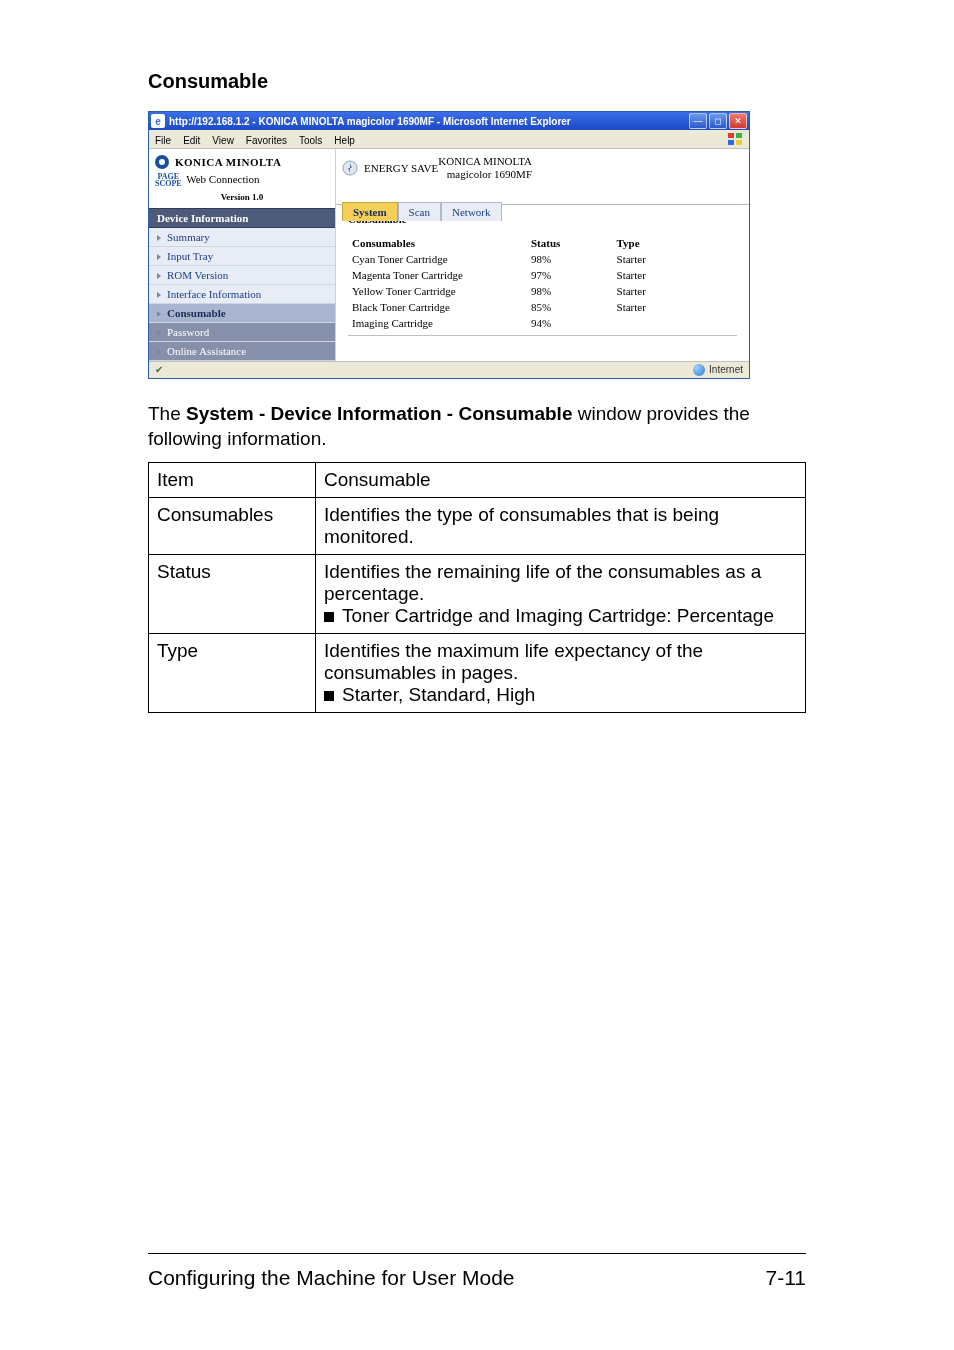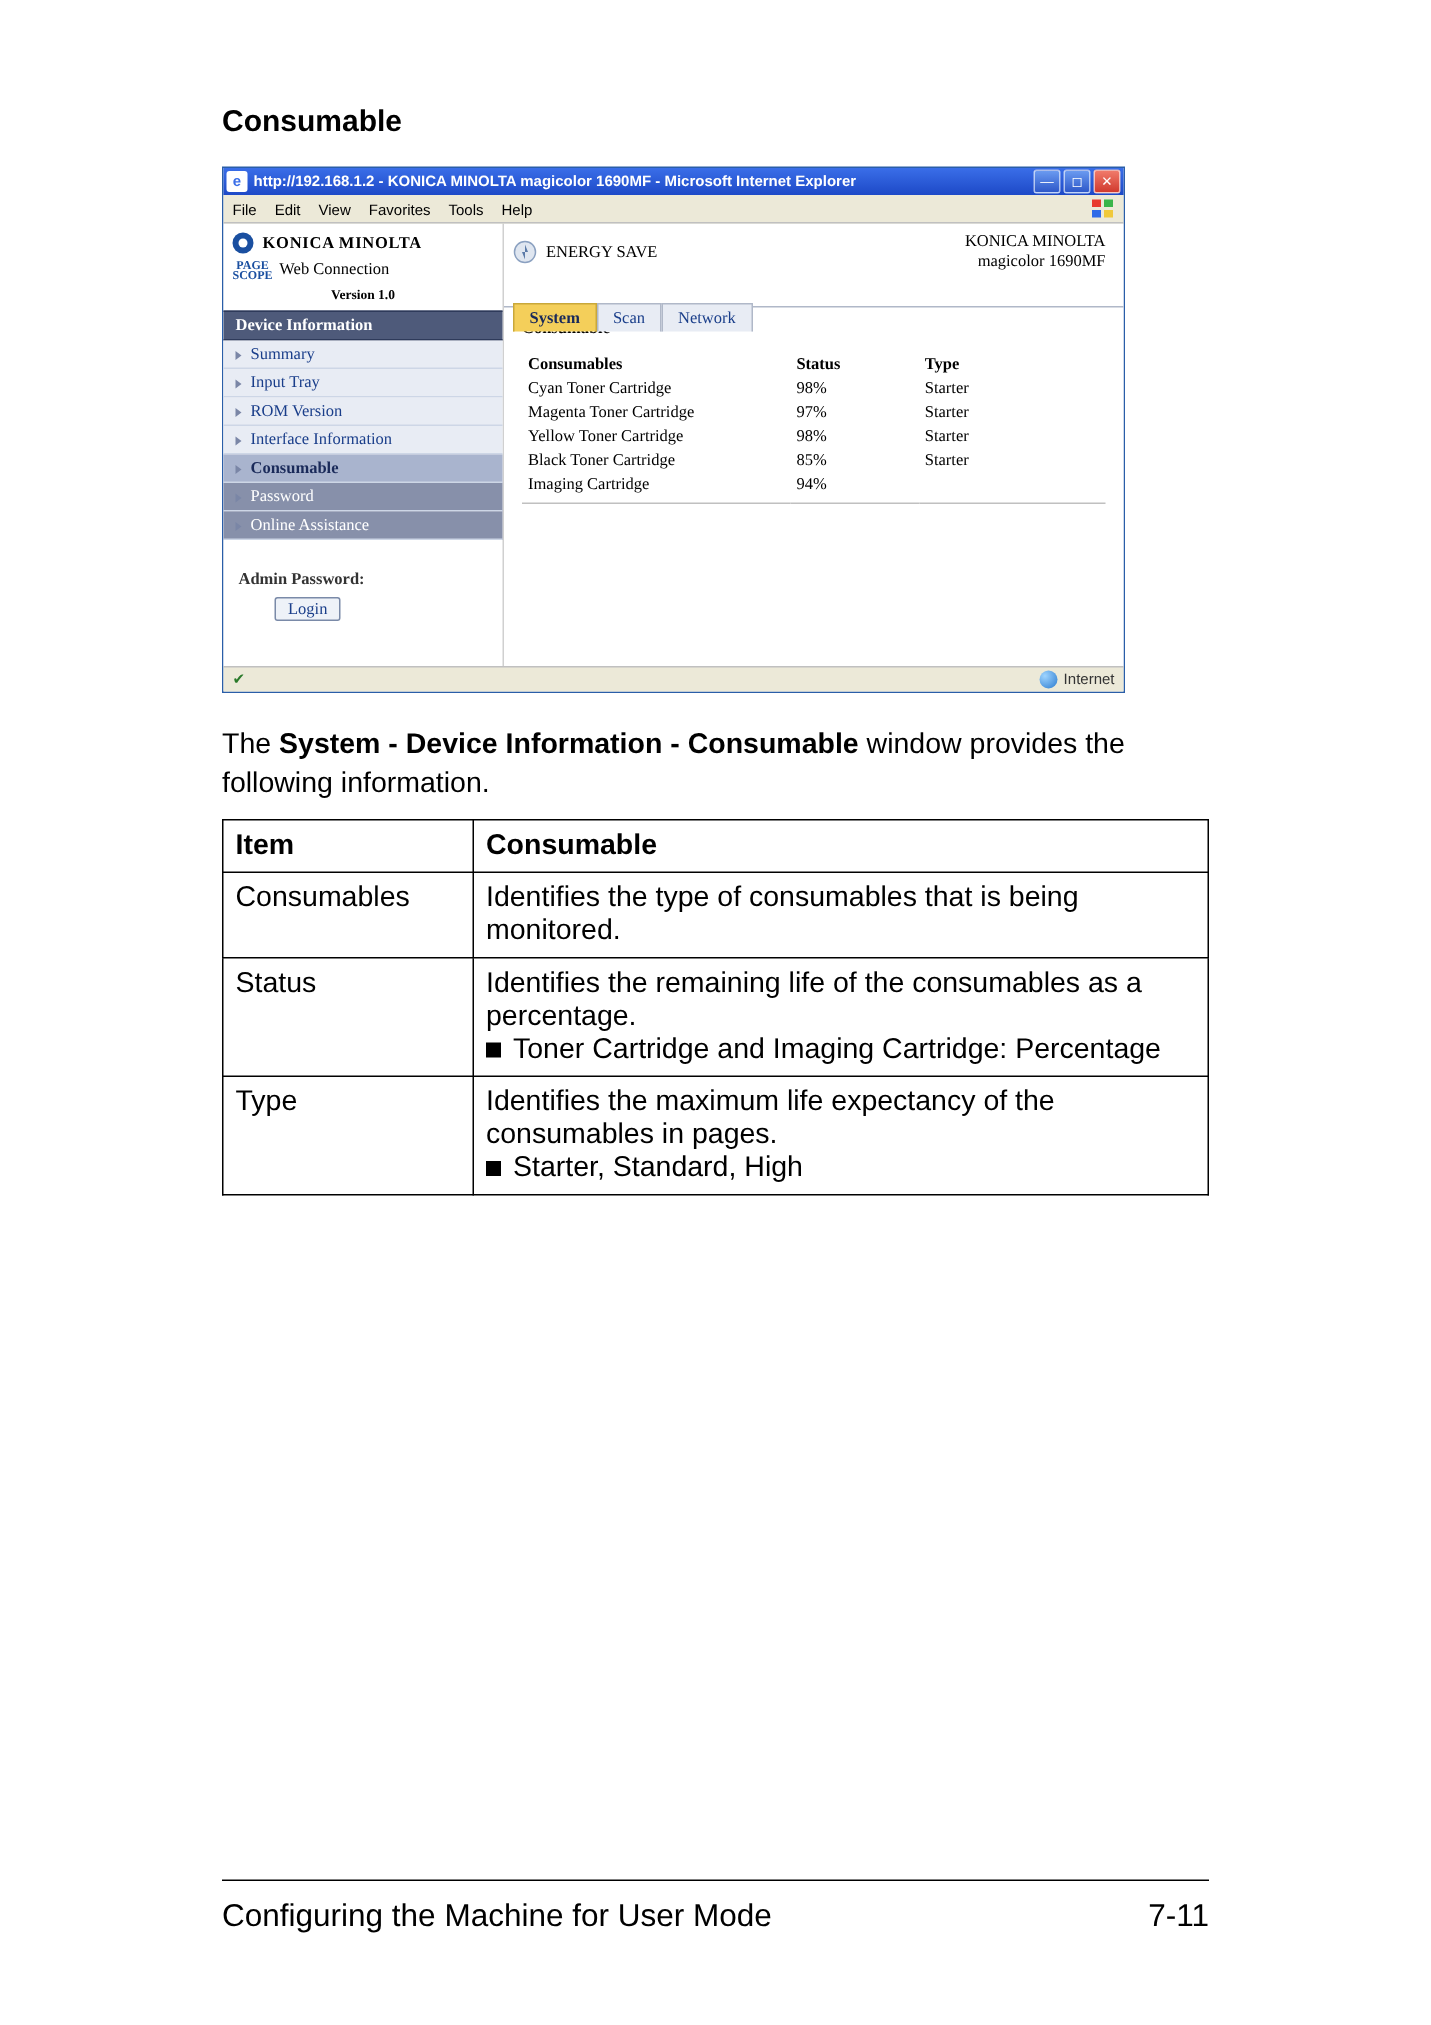--- a/index.html
+++ b/index.html
@@ -25,21 +25,21 @@
   .version{text-align:center;font-size:9px;font-weight:bold;padding:2px 0 6px 0}
   .nav-group-hdr{background:#4e5a7a;color:#fff;padding:3px 8px;font-size:11px;font-weight:bold;border-top:1px solid #2e3a5a;border-bottom:1px solid #2e3a5a}
   .nav-item{background:#e8ecf4;color:#1a3e8a;padding:3px 8px 3px 18px;font-size:11px;border-bottom:1px solid #cdd6e6;position:relative}
   .nav-item::before{content:"";position:absolute;left:8px;top:7px;border-left:4px solid #7a86a6;border-top:3px solid transparent;border-bottom:3px solid transparent}
   .nav-item.sel{background:#a9b4ce;color:#1a2a5a;font-weight:bold}
   .nav-item.dark{background:#8790aa;color:#fff}
   .sidebar-bottom{padding:20px 10px 30px 10px;font-size:11px;color:#333}
   .adminpw{font-weight:bold;margin-bottom:6px}
   .login-btn{display:inline-block;border:1px solid #7a8aa8;background:#eef2f8;color:#1a3e8a;font-size:11px;padding:1px 8px;border-radius:2px;cursor:pointer;margin-left:24px}
   .main{flex:1;padding:0;background:#fff;font-family:'Times New Roman',serif}
-  .main-top{display:flex;align-items:center;justify-content:space-between;padding:6px 12px 4px 6px;font-size:11px}
+  .main-top{display:flex;align-items:center;padding:6px 12px 4px 6px;font-size:11px}
   .energy{display:flex;align-items:center;gap:6px}
   .energy-ico{width:16px;height:16px}
   .energy-ico svg{width:16px;height:16px}
   .device-name{text-align:right;font-size:11px;line-height:1.2}
   .tabs{display:flex;gap:0;padding:0 0 0 6px}
   .tab{padding:3px 10px;font-size:11px;border:1px solid #b0b8c8;border-bottom:none;background:#e8ecf4;color:#1a3e8a;position:relative;top:17px;cursor:pointer}
   .tab.active{background:#f4cf5a;color:#1a2a5a;font-weight:bold;border-color:#c9a83a}
   .panel{border-top:1px solid #b0b8c8;padding:8px 12px 20px 12px}
   .panel-title{font-weight:bold;font-size:11px;margin-bottom:10px}
   .tbl{width:100%;font-size:11px;border-collapse:collapse}
@@ -47,21 +47,21 @@
   .tbl td{padding:2px 4px}
   .tbl tr.last td{border-bottom:1px solid #c0c0c0;padding-bottom:6px}
   .ie-status{background:#ece9d8;border-top:1px solid #c0c0c0;display:flex;align-items:center;justify-content:space-between;padding:2px 6px;font-size:10px;color:#333}
   .ie-status-left{display:flex;align-items:center;gap:4px}
   .ie-status-left .done{color:#2a7a2a}
   .ie-status-right{display:flex;align-items:center;gap:4px}
   .globe{width:12px;height:12px;border-radius:50%;background:radial-gradient(circle at 30% 30%,#9fd4ff,#2a7acf)}
   .bodytext{font-size:19px;line-height:1.35;margin-top:22px}
   table.doc-table{width:100%;border-collapse:collapse;margin-top:10px;font-size:19px}
   table.doc-table th,table.doc-table td{border:1px solid #000;padding:6px 8px;vertical-align:top;text-align:left}
-  table.doc-table th{font-weight:bold}
+  table.doc-table th{font-weight:normal}
   .square{display:inline-block;width:10px;height:10px;background:#000;margin-right:8px;vertical-align:middle}
   .footer-line{position:absolute;left:140px;right:140px;bottom:96px;border-top:1px solid #000}
   .footer{position:absolute;left:140px;right:140px;bottom:60px;display:flex;justify-content:space-between;font-size:21px}
 </style>
 </head>
 <body>
 
 <div class="page">
   <div class="section-title">Consumable</div>
 
@@ -107,24 +107,20 @@
         </div>
         <div class="version">Version 1.0</div>
         <div class="nav-group-hdr">Device Information</div>
         <div class="nav-item">Summary</div>
         <div class="nav-item">Input Tray</div>
         <div class="nav-item">ROM Version</div>
         <div class="nav-item">Interface Information</div>
         <div class="nav-item sel">Consumable</div>
         <div class="nav-item dark">Password</div>
         <div class="nav-item dark">Online Assistance</div>
-        <div class="sidebar-bottom">
-          <div class="adminpw">Admin Password:</div>
-          <span class="login-btn">Login</span>
-        </div>
       </div>
 
       <div class="main">
         <div class="main-top">
           <div class="energy">
             <span class="energy-ico">
               <svg viewBox="0 0 16 16">
                   <circle cx="8" cy="8" r="7" fill="#dfe6f0" stroke="#8aa0c0"></circle>
                   <path d="M8 3 L10 8 L8 8 L8 13 L6 8 L8 8 Z" fill="#5a7aa8"></path>
                 </svg>

